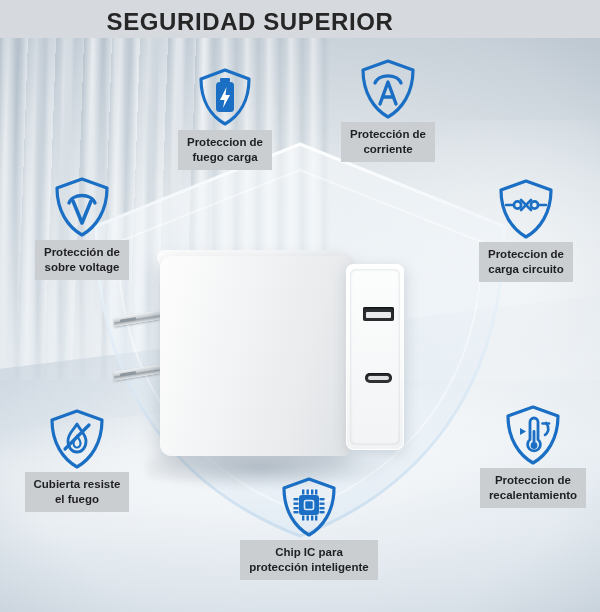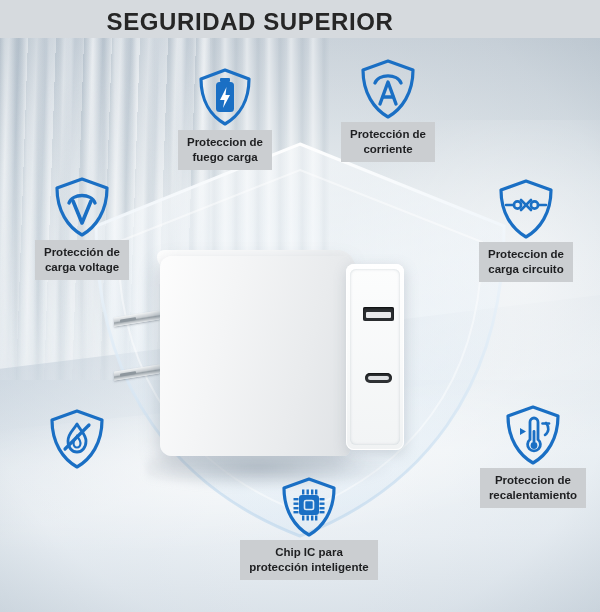--- a/index.html
+++ b/index.html
@@ -269,21 +269,21 @@
   <div class="feature" id="f-overvolt">
     <div class="icon-wrap">
       <svg width="58" height="62" viewBox="0 0 58 62" xmlns="http://www.w3.org/2000/svg">
         <path d="M29 3 L54 12 C54 35 43 51 29 59 C15 51 4 35 4 12 Z" fill="none" stroke="#1a6fc4" stroke-width="3.2" stroke-linejoin="round"></path>
         <path d="M16 27 C19.5 17 38.5 17 42 27" fill="none" stroke="#1a6fc4" stroke-width="3.4" stroke-linecap="round"></path>
         <path d="M20 25 L29 47 L38 25" fill="none" stroke="#1a6fc4" stroke-width="3.6" stroke-linecap="round" stroke-linejoin="round"></path>
       </svg>
     </div>
     <span class="label">
       <span>Protección de</span><br>
-      <span>carga voltage</span>
+      <span>sobre voltage</span>
     </span>
   </div>
 
   <div class="feature" id="f-shortcct">
     <div class="icon-wrap">
       <svg width="58" height="62" viewBox="0 0 58 62" xmlns="http://www.w3.org/2000/svg">
         <path d="M29 3 L54 12 C54 35 43 51 29 59 C15 51 4 35 4 12 Z" fill="none" stroke="#1a6fc4" stroke-width="3.2" stroke-linejoin="round"></path>
         <line x1="9" y1="27" x2="17" y2="27" stroke="#1a6fc4" stroke-width="2.6" stroke-linecap="round"></line>
         <circle cx="20.5" cy="27" r="3.6" fill="none" stroke="#1a6fc4" stroke-width="2.6"></circle>
         <line x1="24" y1="22" x2="34" y2="32" stroke="#1a6fc4" stroke-width="2.6" stroke-linecap="round"></line>
@@ -300,20 +300,24 @@
 
   <div class="feature" id="f-fire">
     <div class="icon-wrap">
       <svg width="58" height="62" viewBox="0 0 58 62" xmlns="http://www.w3.org/2000/svg">
         <path d="M29 3 L54 12 C54 35 43 51 29 59 C15 51 4 35 4 12 Z" fill="none" stroke="#1a6fc4" stroke-width="3.2" stroke-linejoin="round"></path>
         <path d="M29 16 C25 23 20 25 20 33 C20 39.6 24 44 29 44 C34 44 38 39.6 38 33 C38 27 33.5 24 29 16 Z" fill="none" stroke="#1a6fc4" stroke-width="2.8" stroke-linejoin="round"></path>
         <path d="M29 28 C27 31 25.5 32.5 25.5 35 C25.5 37.6 27 39.5 29 39.5 C31 39.5 32.5 37.6 32.5 35 C32.5 32.5 31 31 29 28 Z" fill="none" stroke="#1a6fc4" stroke-width="2.2"></path>
         <line x1="17" y1="41" x2="41" y2="17" stroke="#1a6fc4" stroke-width="3.2" stroke-linecap="round"></line>
       </svg>
     </div>
+    <span class="label">
+      <span>Cubierta resiste</span><br>
+      <span>el fuego</span>
+    </span>
   </div>
 
   <div class="feature" id="f-overheat">
     <div class="icon-wrap">
       <svg width="58" height="62" viewBox="0 0 58 62" xmlns="http://www.w3.org/2000/svg">
         <path d="M29 3 L54 12 C54 35 43 51 29 59 C15 51 4 35 4 12 Z" fill="none" stroke="#1a6fc4" stroke-width="3.2" stroke-linejoin="round"></path>
         <path d="M26 18 a4 4 0 0 1 8 0 v17.5 a6.4 6.4 0 1 1 -8 0 Z" fill="none" stroke="#1a6fc4" stroke-width="2.8"></path>
         <circle cx="30" cy="41.5" r="3.4" fill="#1a6fc4"></circle>
         <rect x="28.6" y="26" width="2.8" height="13" rx="1.4" fill="#1a6fc4"></rect>
         <path d="M16 24 L22 27.5 L16 31 Z" fill="#1a6fc4"></path>

